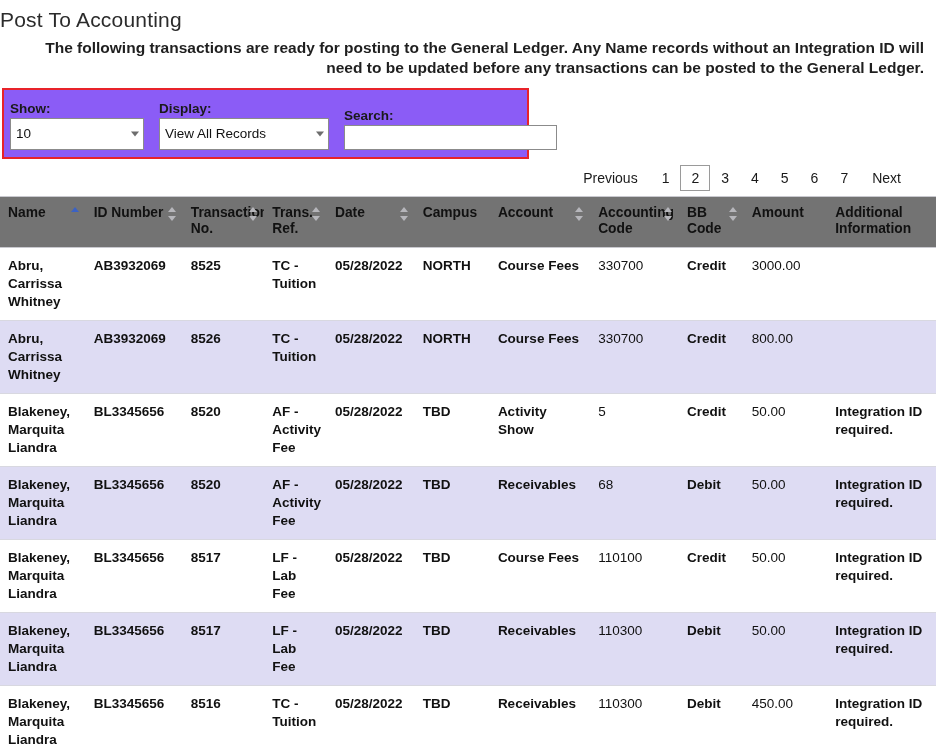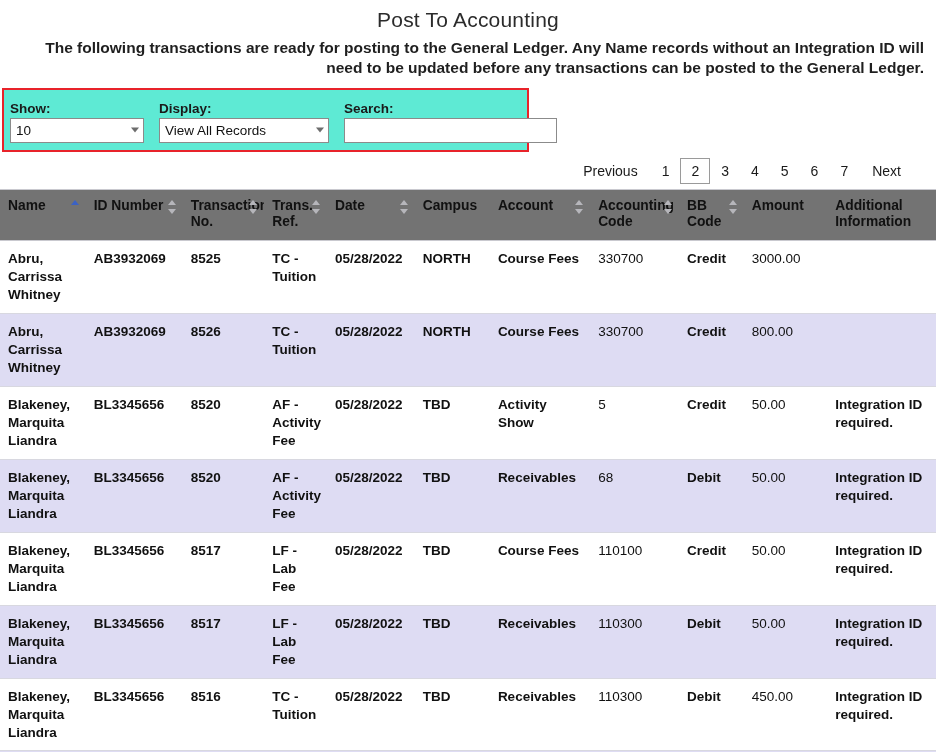--- a/index.html
+++ b/index.html
@@ -7,21 +7,20 @@
     margin: 0; padding: 0;
     width: 936px; height: 752px;
     background: #ffffff;
     font-family: "Liberation Sans", sans-serif;
     color: #1a1a1a;
     overflow: hidden;
   }
   .page { width: 936px; position: relative; }
 
   .page-title {
-    text-align: center;
     font-size: 21px;
     font-weight: normal;
     color: #2b2b2b;
     margin: 8px 0 6px 0;
     letter-spacing: 0.2px;
   }
   .page-subtitle {
     text-align: right;
     font-size: 15.5px;
     font-weight: bold;
@@ -33,33 +32,33 @@
 
   
   .controls {
     border: 2px solid #e8232a;
     margin: 0 0 0 2px;
     width: 527px;
     padding: 3px 6px 7px 6px;
     display: flex;
     align-items: flex-end;
     gap: 0;
-    background: #5eead4;
+    background: #8b5cf6;
   }
   .ctrl { display: flex; flex-direction: column; }
   .ctrl-label {
     font-size: 13.5px;
     font-weight: bold;
     color: #1a1a1a;
     margin-bottom: 2px;
   }
   .select-wrap {
     position: relative;
     width: 134px;
-    height: 25px;
+    height: 32px;
     border: 1px solid #8b8b8b;
     background: #fff;
     display: flex;
     align-items: center;
   }
   .select-wrap.wide { width: 170px; }
   .select-text {
     font-size: 13.5px;
     padding-left: 5px;
     color: #111;

